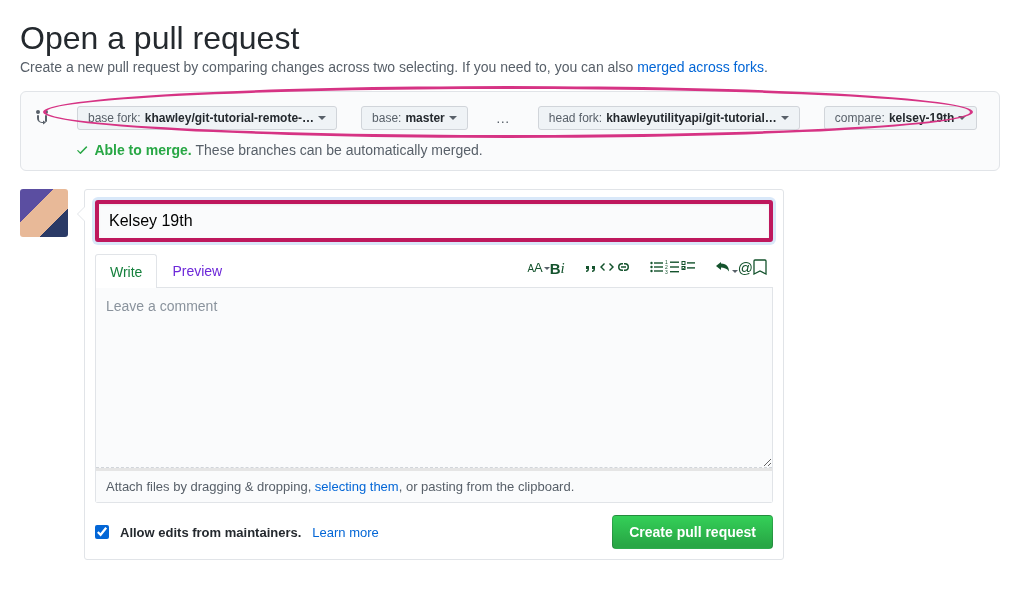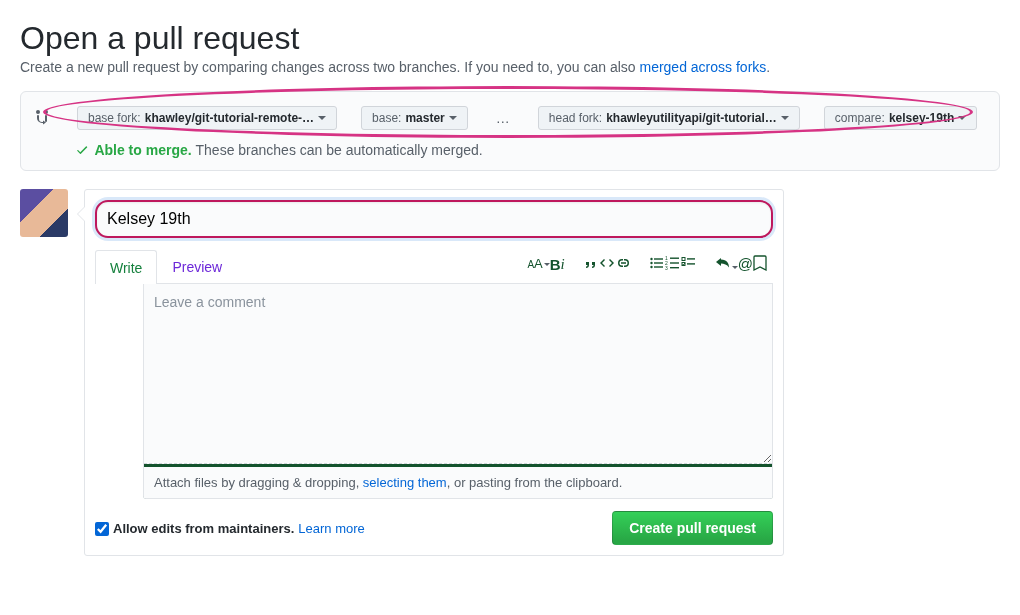--- a/index.html
+++ b/index.html
@@ -119,22 +119,22 @@
       top: 17px;
       width: 0; height: 0;
       border-top: 7px solid transparent;
       border-bottom: 7px solid transparent;
       border-right: 7px solid #fff;
     }
     .title-input {
       width: 100%;
       padding: 8px 10px;
       font-size: 16px;
-      border: 2px solid #be185d;
-      border-radius: 13px;
+      border: 4px solid #be185d;
+      border-radius: 3px;
       box-shadow: inset 0 1px 2px rgba(27,31,35,.075), 0 0 0 3px rgba(3,102,214,.15);
       outline: none;
       background: #fafbfc;
     }
     .format-row {
       display: flex;
       align-items: center;
       margin-top: 12px;
       border-bottom: 1px solid #e1e4e8;
     }
@@ -163,25 +163,24 @@
       align-items: center;
       gap: 18px;
       padding-right: 6px;
       padding-bottom: 4px;
     }
     .tool-group { display: flex; color: #14532d; }
     .tool-group span, .tool-group svg { cursor: pointer; }
     .comment-body {
       border: 1px solid #e1e4e8;
       border-top: none;
-      background: #14532d;
+      background: #e5e5e5;
       padding: 0;
       border-bottom-left-radius: 3px;
       border-bottom-right-radius: 3px;
-      margin-left: 48px;
     }
     .comment-textarea {
       width: 100%;
       min-height: 180px;
       border: none;
       background: #fafbfc;
       padding: 10px;
       font-size: 14px;
       font-family: inherit;
       resize: vertical;
@@ -199,22 +198,22 @@
     .attach-hint a { color: #0366d6; text-decoration: none; }
     .bottom-row {
       display: flex;
       align-items: center;
       justify-content: space-between;
       margin-top: 12px;
       font-size: 13px;
     }
     .allow-edits {
       display: flex;
-      align-items: flex-end;
-      gap: 4px;
+      align-items: flex-start;
+      gap: 11px;
       color: #24292e;
     }
     .allow-edits input[type=checkbox] {
       accent-color: #0366d6;
       width: 14px; height: 14px;
     }
     .allow-edits a { color: #0366d6; text-decoration: none; }
     .create-btn {
       background: linear-gradient(-180deg, #34d058 0%, #28a745 90%);
       color: #fff;
@@ -231,21 +230,21 @@
       border-left: 3px solid transparent;
       border-right: 3px solid transparent;
       width:0;height:0;display:inline-block;margin-left:1px;vertical-align:middle;
     }
   </style>
 </head>
 <body>
 
 <h1 class="page-title">Open a pull request</h1>
 <p class="page-subtitle">
-  <span>Create a new pull request by comparing changes across two branches. If you need to, you can also </span><a href="#">merged across forks</a><span>.</span>
+  <span>Create a new pull request by comparing changes across two selecting. If you need to, you can also </span><a href="#">merged across forks</a><span>.</span>
 </p>
 
 <div class="compare-box">
   <div class="highlight-ellipse"></div>
   <div class="compare-row">
     <span class="compare-icon">
       <svg width="16" height="16" viewBox="0 0 16 16" fill="currentColor">
           <path d="M5 3a2 2 0 1 1-4 0 2 2 0 0 1 4 0zM3 6a1 1 0 0 1 1 1v3a3 3 0 0 0 3 3h1v-1.5l3 2-3 2V14H7a5 5 0 0 1-5-5V7a1 1 0 0 1 1-1zm10-3a2 2 0 1 1-4 0 2 2 0 0 1 4 0zm-2 3a1 1 0 0 1 1 1v5a1 1 0 1 1-2 0V7a1 1 0 0 1 1-1z"></path>
         </svg>
     </span>

